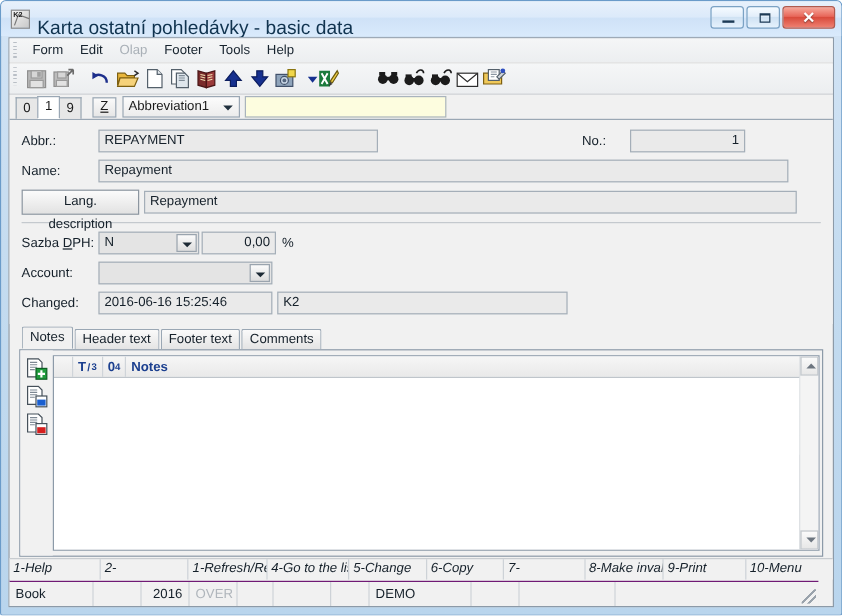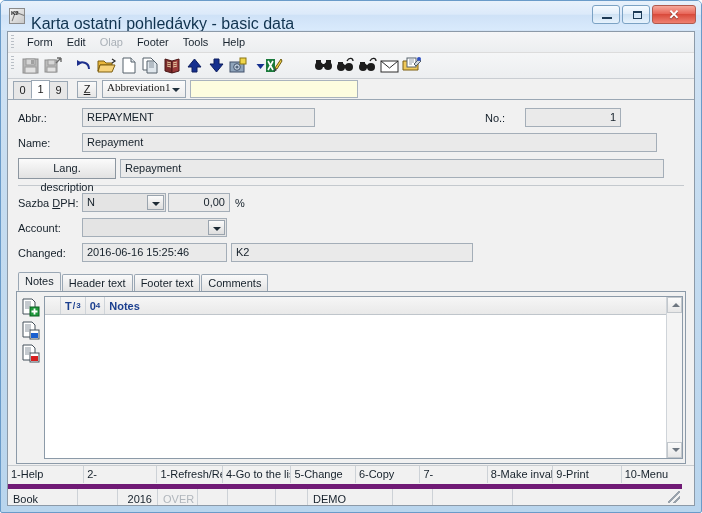--- a/index.html
+++ b/index.html
@@ -172,29 +172,29 @@
     margin-left: 10px; margin-bottom: 1px;
     background: linear-gradient(to bottom, #fafafa, #e6e6e6);
     border: 1px solid #9aa7b4;
     font-size: 11px; text-align: center; line-height: 15px;
     text-decoration: underline; color: #1a1a1a;
     cursor: default;
     font-family: "Liberation Sans", sans-serif;
   }
   .abbr-select {
     margin-left: 5px; margin-bottom: 1px;
-    width: 84px; height: 18px;
+    width: 98px; height: 18px;
     border: 1px solid #9aa7b4;
     background: linear-gradient(to bottom, #fcfcfc, #ececec);
     font-size: 11px; color: #1a1a1a;
-    display: flex; align-items: flex-start;
+    display: flex; align-items: center;
     padding-left: 4px;
     position: relative;
     cursor: default;
-    font-family: Liberation Serif, serif;
+    font-family: Liberation Sans, sans-serif;
   }
   .abbr-select .caret {
     position: absolute; right: 5px; top: 7px;
     width: 0; height: 0;
     border-left: 4px solid transparent;
     border-right: 4px solid transparent;
     border-top: 4px solid #20303d;
   }
   .abbr-input {
     margin-left: 4px; margin-bottom: 1px;
@@ -394,27 +394,28 @@
     font-family: "Liberation Sans", sans-serif;
   }
   .fkey {
     font-size: 11px; color: #15202a;
     border-right: 1px solid #cdd2d7;
     padding: 0 3px;
     line-height: 17px;
     overflow: hidden; white-space: nowrap;
     cursor: default;
     font-family: "Liberation Sans", sans-serif;
+    font-style: italic;
   }
   .statusbar {
     position: absolute; left: 0; right: 12px; bottom: 0;
     height: 21px;
     display: flex;
     background: #f1f1f1;
-    border-top: 5px solid #701a75;
+    border-top: 1px solid #701a75;
     font-family: "Liberation Sans", sans-serif;
   }
   .scell {
     font-size: 11px; color: #15202a;
     border-right: 1px solid #cdd2d7;
     padding: 0 5px;
     line-height: 20px;
     overflow: hidden; white-space: nowrap;
     font-family: "Liberation Sans", sans-serif;
   }

